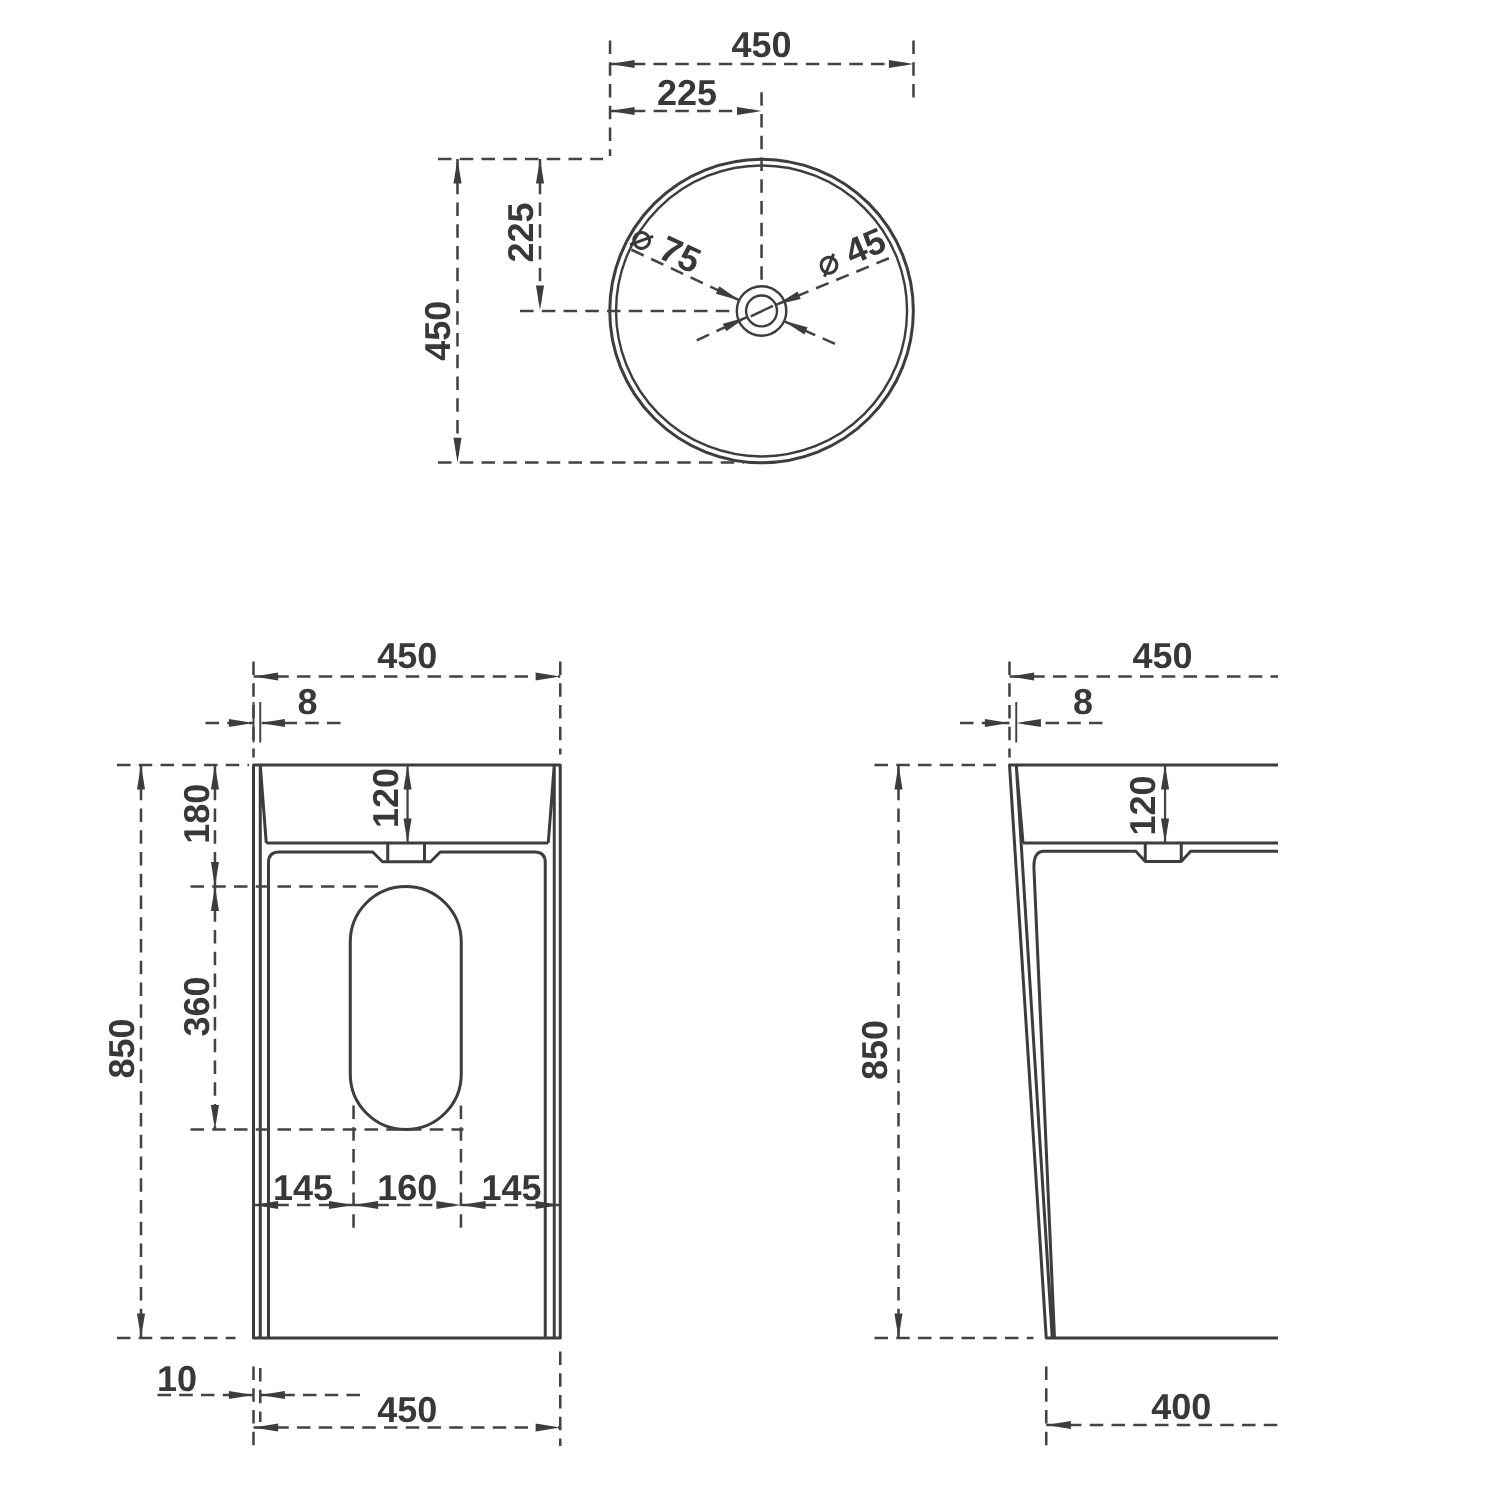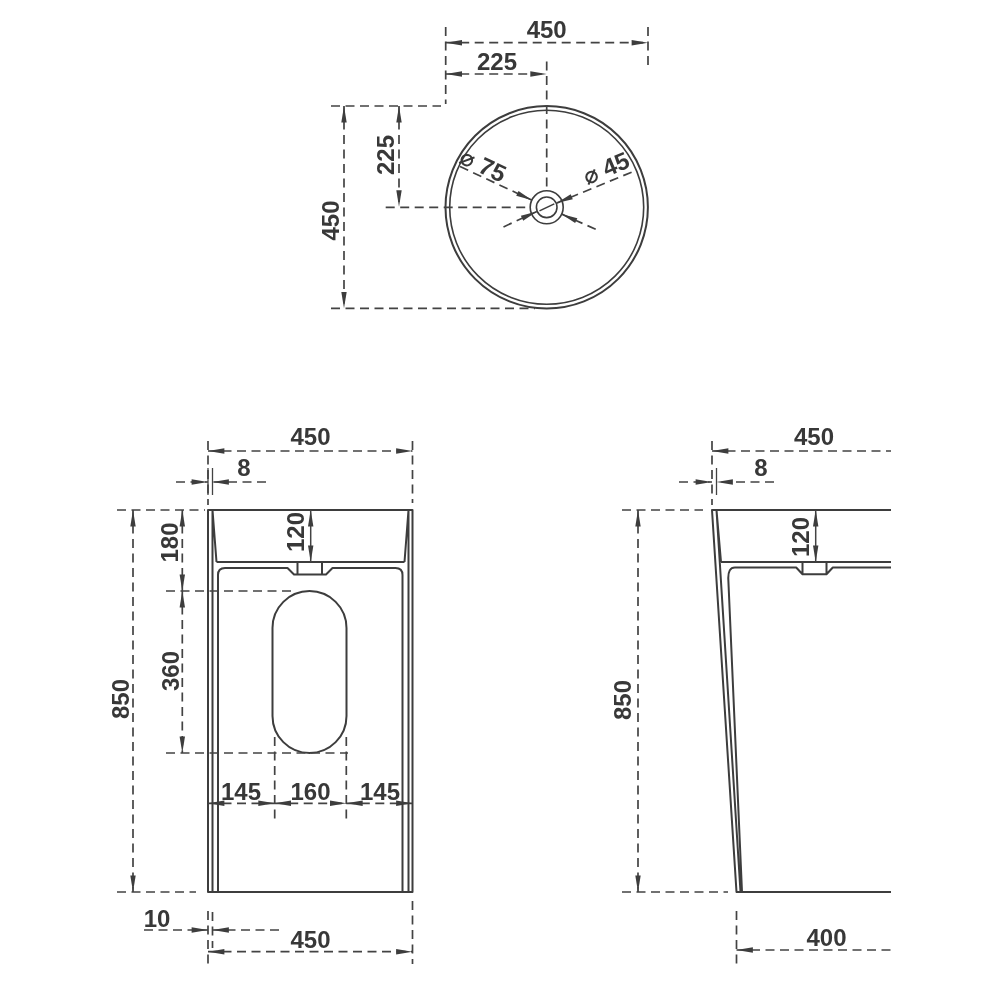--- a/index.html
+++ b/index.html
@@ -1,16 +1,16 @@
 <!DOCTYPE html>
 <html><head>
 <meta charset="utf-8">
 <style>
   html,body{margin:0;padding:0;background:#ffffff;}
-  #canvas{width:852px;height:1000px;position:relative;background:#ffffff;overflow:hidden;padding-left:39px;}
+  #canvas{width:852px;height:1000px;position:relative;background:#ffffff;overflow:hidden;}
   svg{display:block;}
   .solid{fill:none;stroke:#3d3d3d;stroke-width:2;stroke-linejoin:round;stroke-linecap:butt;}
   .thin{stroke-width:1.6;}
   .dash{fill:none;stroke:#434343;stroke-width:1.7;stroke-dasharray:9 5.5;}
   .dimline{fill:none;stroke:#434343;stroke-width:1.7;stroke-dasharray:9 5.5;}
   .dimsolid{fill:none;stroke:#434343;stroke-width:1.5;}
   .tick{fill:none;stroke:#434343;stroke-width:1.3;}
   text{font-family:"Liberation Sans","DejaVu Sans",sans-serif;font-weight:bold;font-size:24px;fill:#383838;text-anchor:middle;}
 </style>
 </head>

